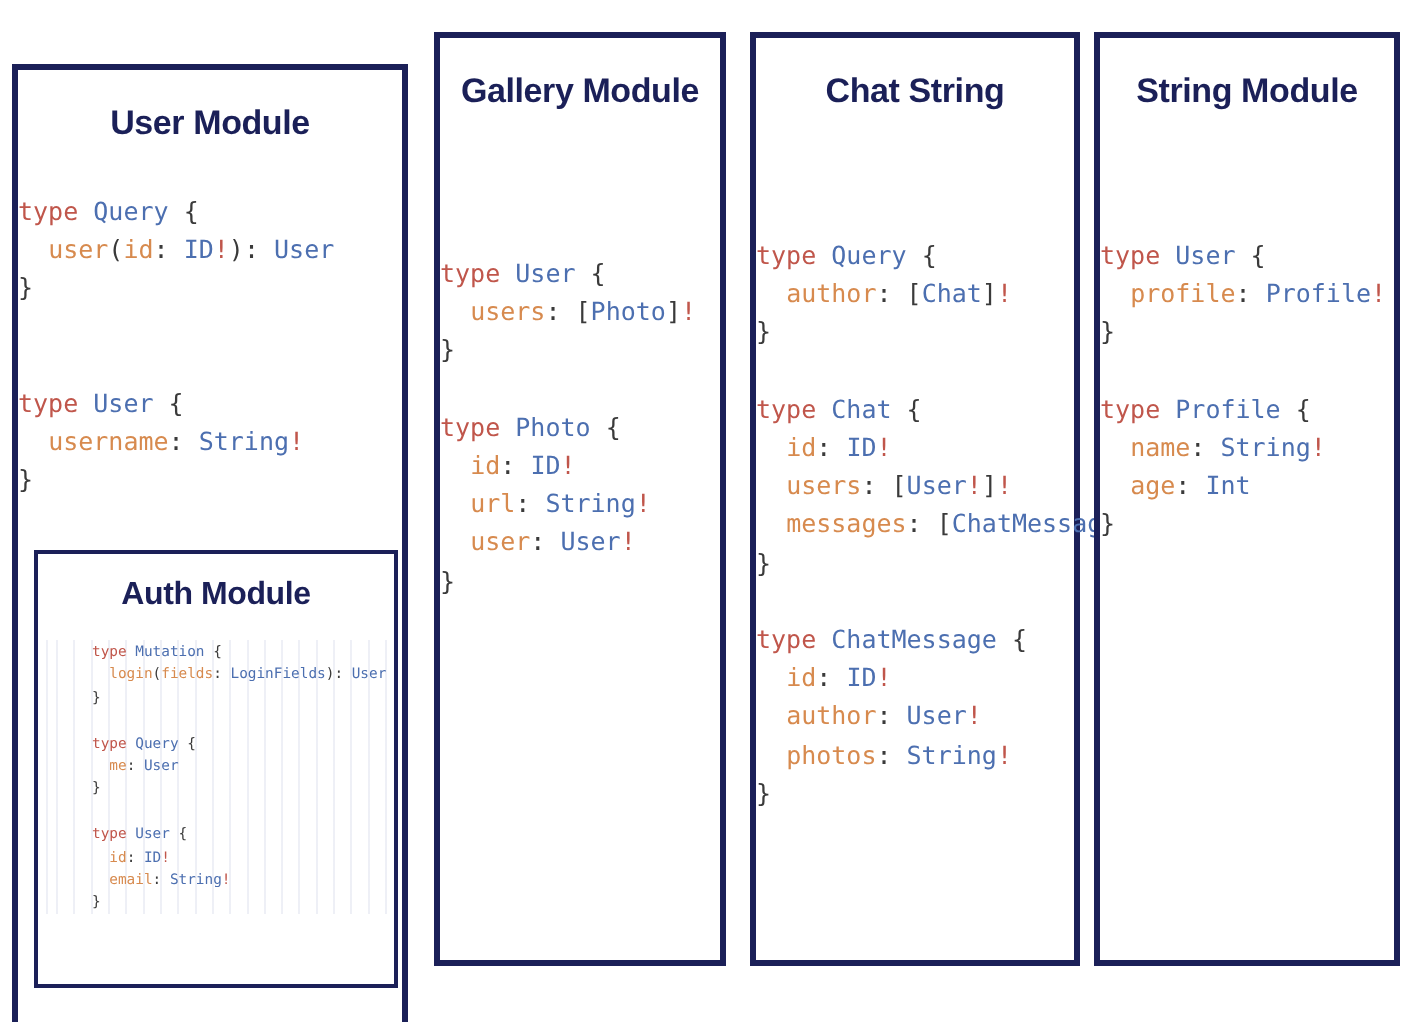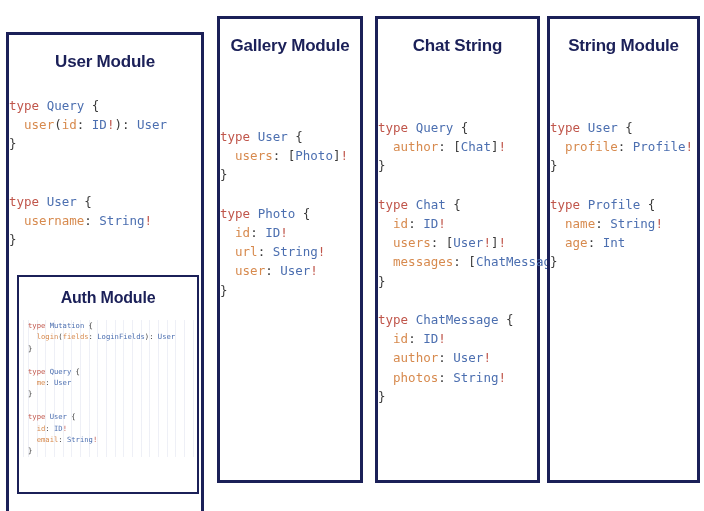--- a/index.html
+++ b/index.html
@@ -60,21 +60,21 @@
     position: relative;
   }
   .code.big {
     font-size: 12.5px;
     line-height: 19.2px;
     padding-left: 0;
   }
   .code.small {
     font-size: 7.2px;
     line-height: 11.4px;
-    padding-left: 9px;
+    padding-left: 27px;
   }
 
   
   .code.guides {
     background-image: repeating-linear-gradient(
       to right,
       rgba(150,160,200,0.16) 0px,
       rgba(150,160,200,0.16) 1px,
       rgba(255,255,255,0) 1px,
       rgba(255,255,255,0) 8.66px

